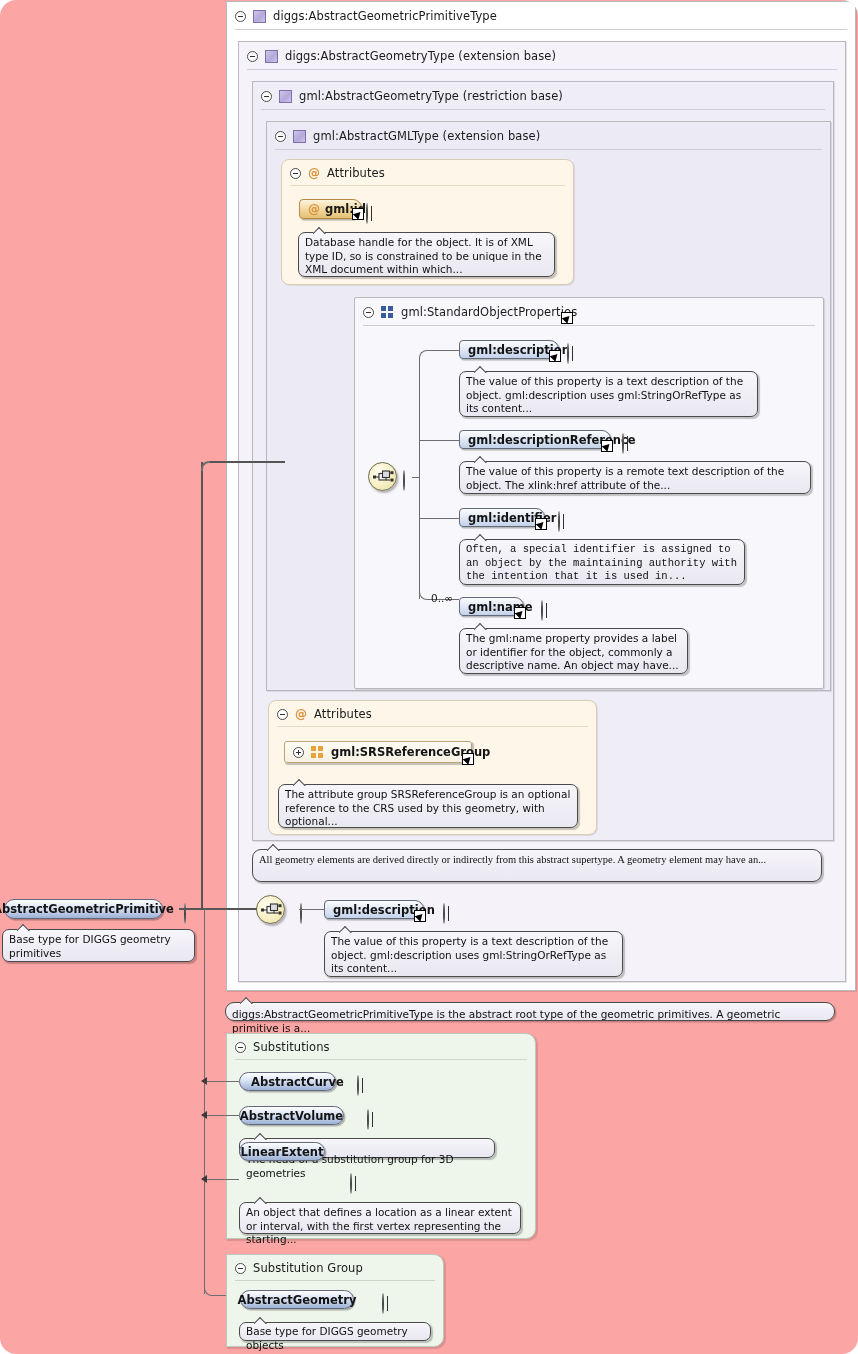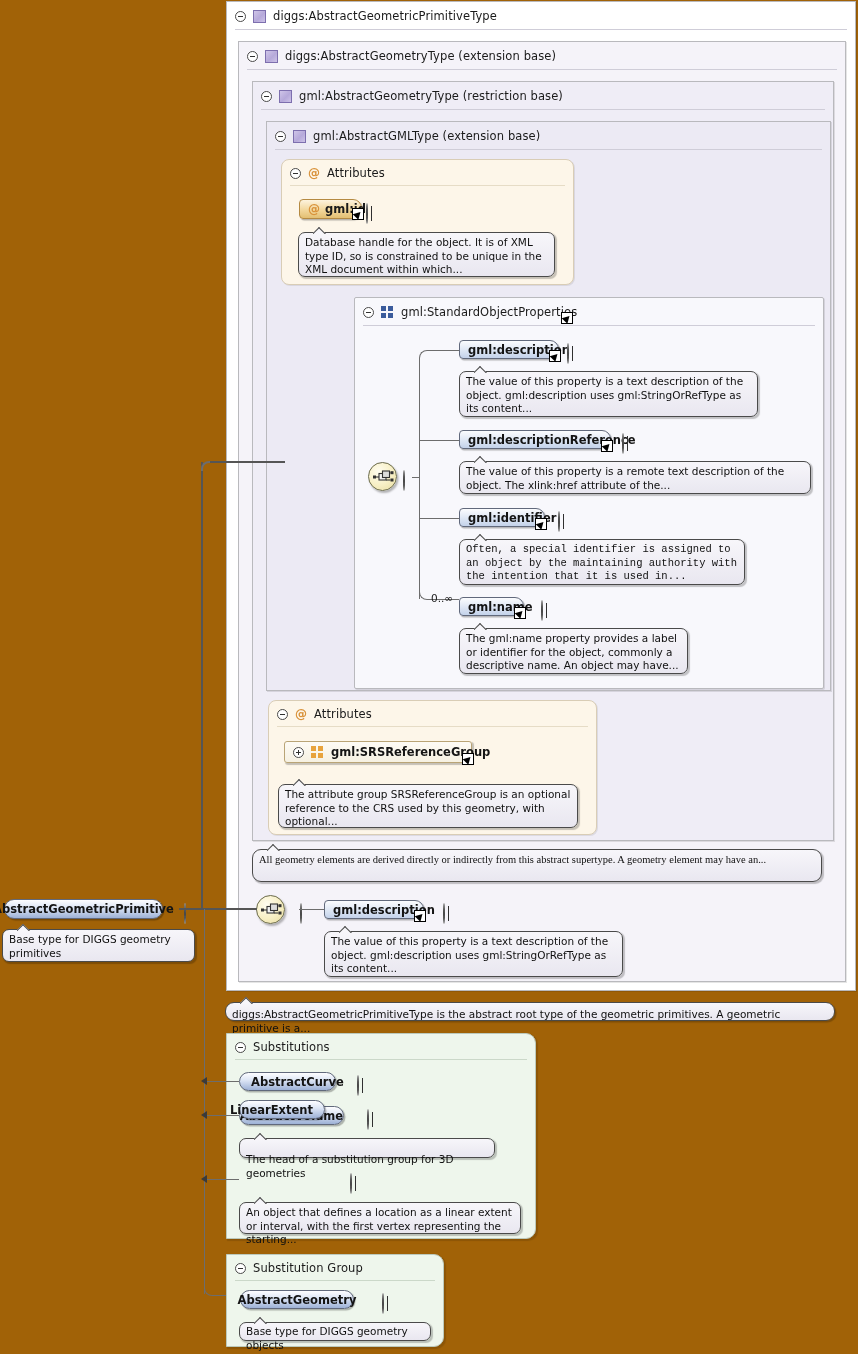--- a/index.html
+++ b/index.html
@@ -6,21 +6,22 @@
   html, body {
     margin: 0; padding: 0;
     background: #ffffff;
     font-family: "DejaVu Sans", "Liberation Sans", sans-serif;
   }
   #root {
     position: relative;
     width: 858px;
     height: 1354px;
     overflow: hidden;
-    background: #a16207;
+    background: #fca5a5;
+    border-radius: 16px;
   }
   .abs { position: absolute; }
 
   
   .panel {
     position: absolute;
     border: 1px solid #b9b9bd;
     background: #f4f2f8;
     box-shadow: 1px 1px 0 rgba(0,0,0,0.10);
   }
@@ -496,21 +497,21 @@
   </div>
   <span class="circ plus abs" style="left:347px; top:1110px;"></span>
   <div class="bub" style="left:239px; top:1138px; width:256px; height:19px; padding-top:14px;">
     <span class="tail"></span>
     <span>The head of a substitution group for 3D geometries</span>
   </div>
 
   
   <div class="arrowhead" style="left:201px; top:1175px;"></div>
   <div class="ln h" style="left:207px; top:1179px; width:32px;"></div>
-  <div class="ebox pill" style="left:239px; top:1100px; width:86px; height:19px; justify-content:flex-end;">
+  <div class="ebox pill" style="left:239px; top:1142px; width:86px; height:19px; justify-content:center;">
     <span>LinearExtent</span>
   </div>
   <span class="circ plus abs" style="left:328px; top:1174px;"></span>
   <div class="bub" style="left:239px; top:1202px; width:282px; height:32px;">
     <span class="tail"></span>
     <span>An object that defines a location as a linear extent or interval, with the first vertex representing the starting...</span>
   </div>
 
   
   <div class="greenpanel" style="left:226px; top:1254px; width:218px; height:93px;">

